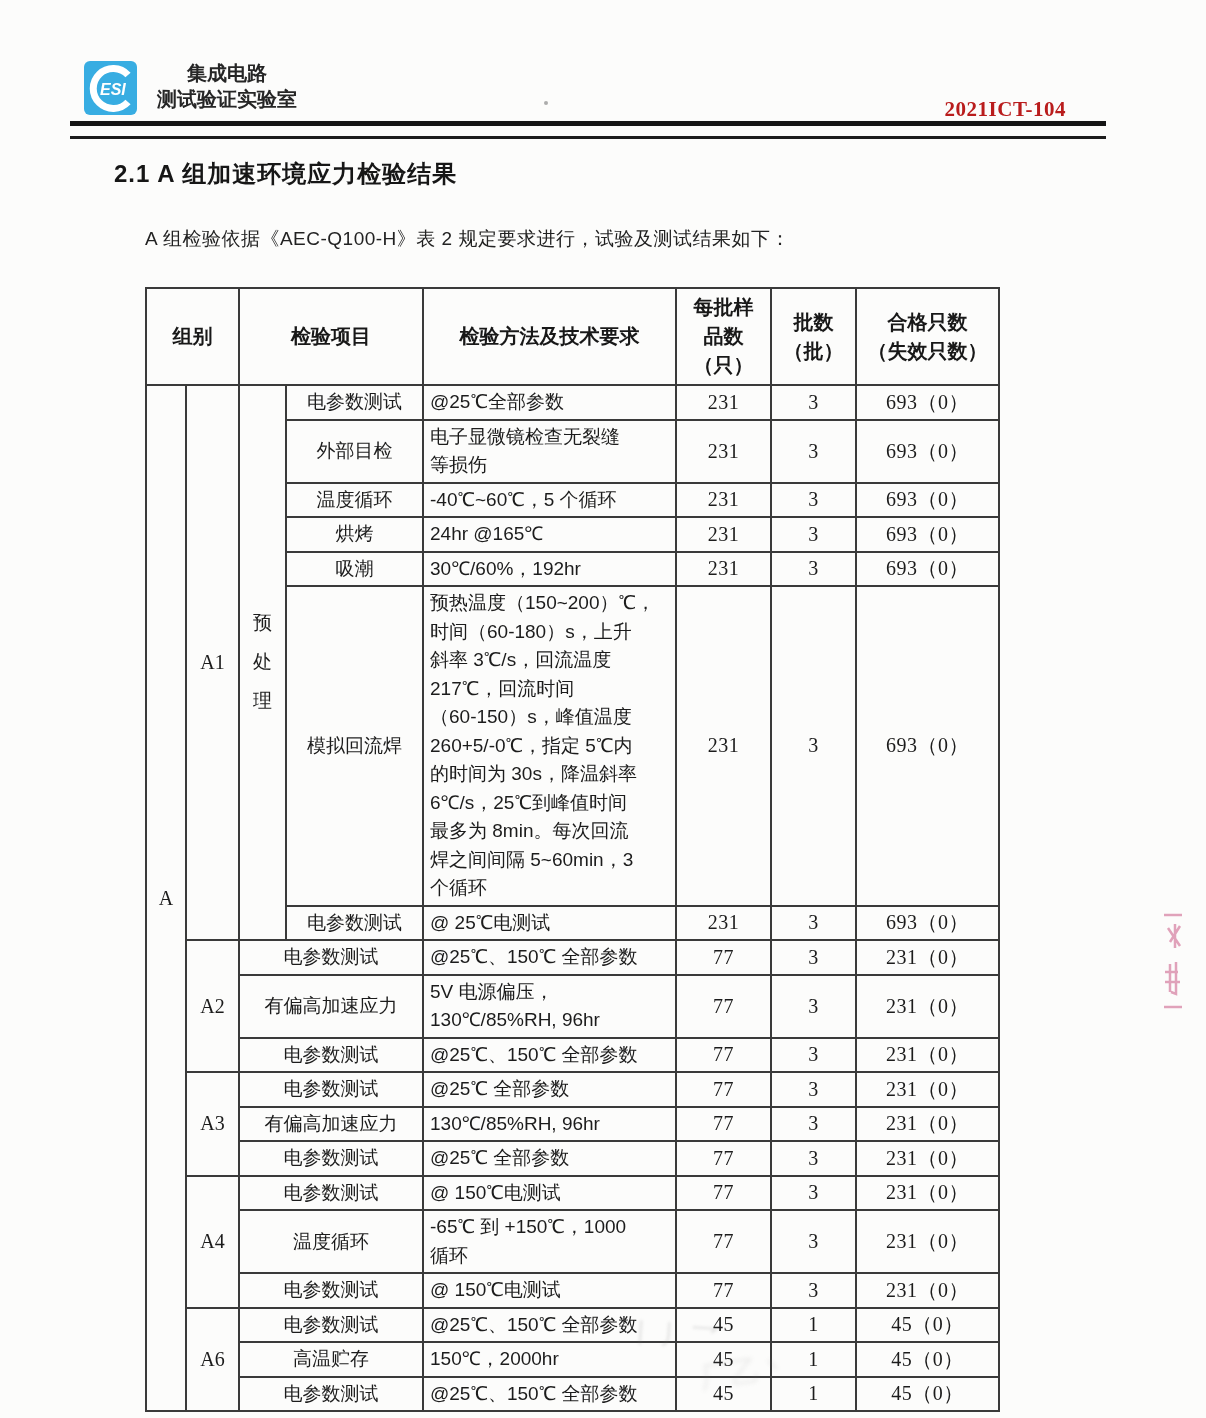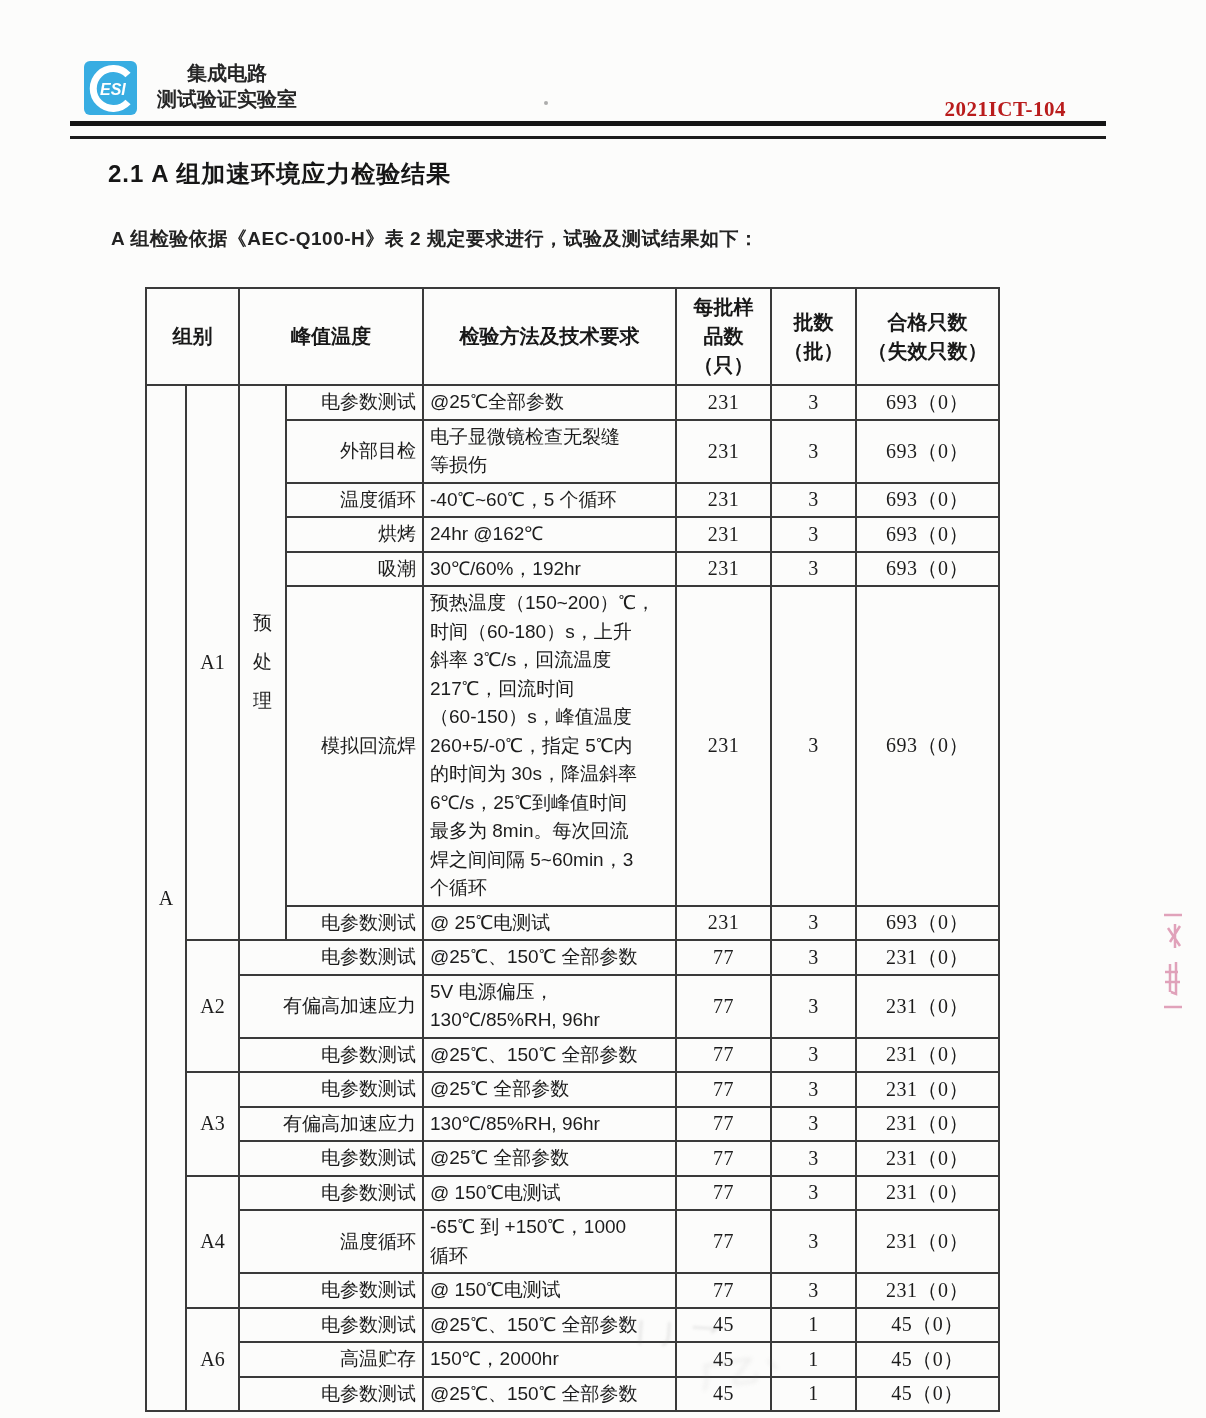--- a/index.html
+++ b/index.html
@@ -27,47 +27,47 @@
     position:absolute;right:140px;top:97px;
     font-size:21px;font-family:"Liberation Serif",serif;font-weight:bold;color:#b91c1c;letter-spacing:0.5px;
   }
   .rule{
     position:absolute;left:70px;top:121px;width:1036px;height:10px;
     border-top:5px solid #151515;border-bottom:3px solid #1d1d1d;
   }
   .speck{position:absolute;left:544px;top:101px;width:4px;height:4px;background:#8a8a8a;border-radius:50%;opacity:.7;}
   
   .sec-title{
-    position:absolute;left:108px;top:158px;
+    position:absolute;left:114px;top:158px;
     font-size:24px;font-weight:bold;color:#161616;letter-spacing:1px;text-align:center;
   }
   .intro{
-    position:absolute;left:111px;top:226px;
-    font-size:19px;color:#222;letter-spacing:0.5px;font-weight:bold;
+    position:absolute;left:145px;top:226px;
+    font-size:19px;color:#222;letter-spacing:0.5px;
   }
   
   table.results{
     position:absolute;left:145px;top:287px;
     border-collapse:collapse;table-layout:fixed;width:853px;
     font-size:19px;color:#1c1c1c;
   }
   table.results th,table.results td{
     border:2px solid #3a3a3a;
     padding:2px 6px;
     vertical-align:middle;
     white-space:pre-line;
     overflow:hidden;
   }
   table.results th{
     font-size:20px;font-weight:bold;text-align:center;line-height:1.45;color:#181818;
     padding:4px 4px;
   }
   thead tr{height:88px;}
   .c-group{text-align:center;font-family:"Liberation Serif",serif;font-size:20px;}
-  .c-item{text-align:right;padding-left:9px;}
+  .c-item{text-align:center;padding-left:9px;}
   .c-method{text-align:left;padding-left:10px;line-height:1.5;}
   .c-num{text-align:center;font-family:"Liberation Serif",serif;font-size:20px;letter-spacing:0.5px;margin-top:36px;}
   .vert{line-height:2.05;font-family:"Liberation Sans",sans-serif;font-size:19px;}
   
   .stamp{
     position:absolute;left:1156px;top:912px;width:32px;height:108px;opacity:.8;
   }
   .bleed{
     position:absolute;filter:blur(1.6px);opacity:.22;color:#7b7b7b;
     font-size:26px;transform:rotate(4deg);pointer-events:none;letter-spacing:6px;
@@ -107,21 +107,21 @@
       <col style="width:47px">
       <col style="width:137px">
     <col style="width:253px">
       <col style="width:95px">
       <col style="width:85px">
       <col style="width:143px">
   </colgroup>
   <thead>
     <tr>
       <th colspan="2">组别</th>
-      <th colspan="2">峰值温度</th>
+      <th colspan="2">检验项目</th>
       <th>检验方法及技术要求</th>
       <th>每批样
 品数
 （只）</th>
       <th>批数
 （批）</th>
       <th>合格只数
 （失效只数）</th>
     </tr>
   </thead>
@@ -148,21 +148,21 @@
     </tr>
     <tr style="height:28px">
       <td class="c-item">温度循环</td>
       <td class="c-method">-40℃~60℃，5 个循环</td>
       <td class="c-num">231</td>
       <td class="c-num">3</td>
       <td class="c-num">693（0）</td>
     </tr>
     <tr style="height:27px">
       <td class="c-item">烘烤</td>
-      <td class="c-method">24hr @162℃</td>
+      <td class="c-method">24hr @165℃</td>
       <td class="c-num">231</td>
       <td class="c-num">3</td>
       <td class="c-num">693（0）</td>
     </tr>
     <tr style="height:28px">
       <td class="c-item">吸潮</td>
       <td class="c-method">30℃/60%，192hr</td>
       <td class="c-num">231</td>
       <td class="c-num">3</td>
       <td class="c-num">693（0）</td>

